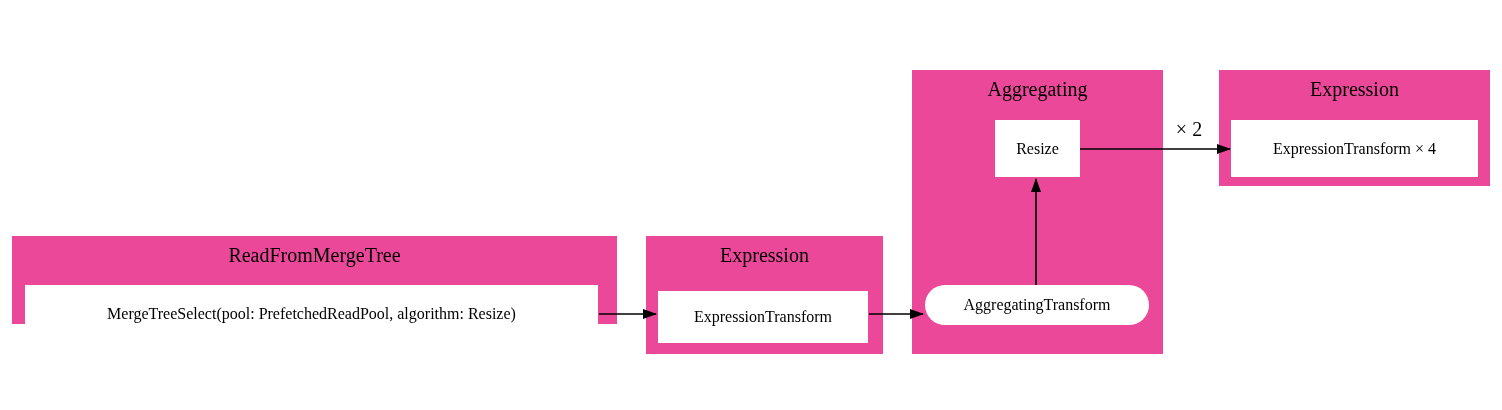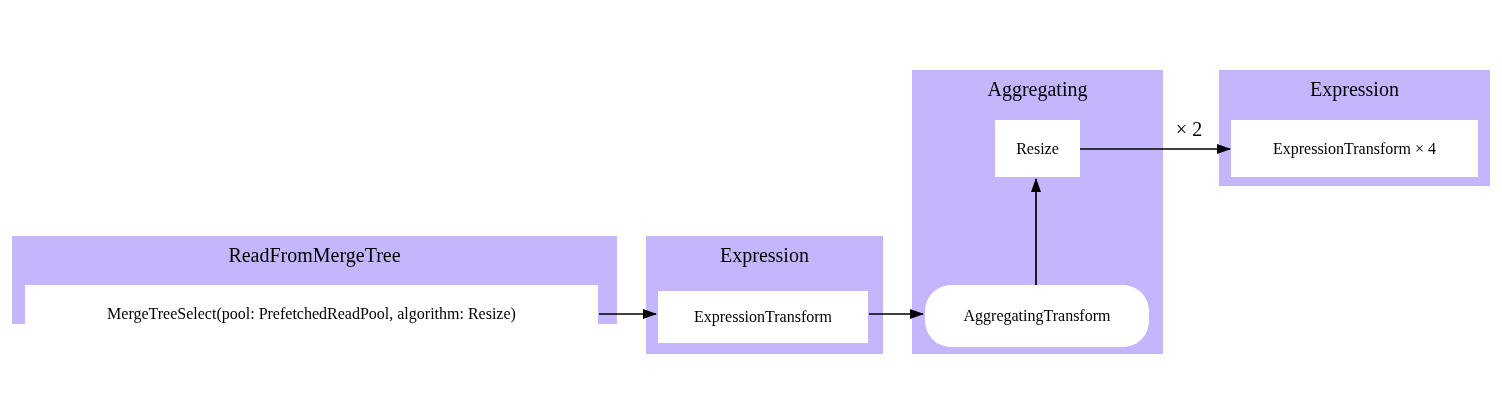--- a/index.html
+++ b/index.html
@@ -11,21 +11,21 @@
     position: relative;
     width: 1502px;
     height: 410px;
     background: #ffffff;
     font-family: "Liberation Serif", "DejaVu Serif", serif;
     color: #000000;
     overflow: hidden;
   }
   .cluster {
     position: absolute;
-    background: #c4b5fd;
+    background: #ec4899;
   }
   .cluster-label {
     position: absolute;
     left: 0;
     right: 0;
     top: 7px;
     text-align: center;
     font-size: 20px;
     line-height: 24px;
     white-space: nowrap;
@@ -66,21 +66,21 @@
   .cluster-rfmt { left: 12px; top: 236px; width: 605px; height: 88px; }
   .cluster-rfmt .node { left: 13px; top: 49px; width: 573px; height: 58px; }
 
   
   .cluster-expr1 { left: 646px; top: 236px; width: 237px; height: 118px; }
   .cluster-expr1 .node { left: 12px; top: 55px; width: 210px; height: 52px; }
 
   
   .cluster-agg { left: 912px; top: 70px; width: 251px; height: 284px; }
   .cluster-agg .node-resize { left: 83px; top: 50px; width: 85px; height: 57px; }
-  .cluster-agg .node-aggtransform { left: 13px; top: 215px; width: 224px; height: 62px; border-radius: 26px; }
+  .cluster-agg .node-aggtransform { left: 13px; top: 215px; width: 224px; height: 40px; border-radius: 26px; }
 
   
   .cluster-expr2 { left: 1219px; top: 70px; width: 271px; height: 116px; }
   .cluster-expr2 .node { left: 12px; top: 50px; width: 247px; height: 57px; }
 </style>
 </head>
 <body>
 
 <div class="canvas">
 

